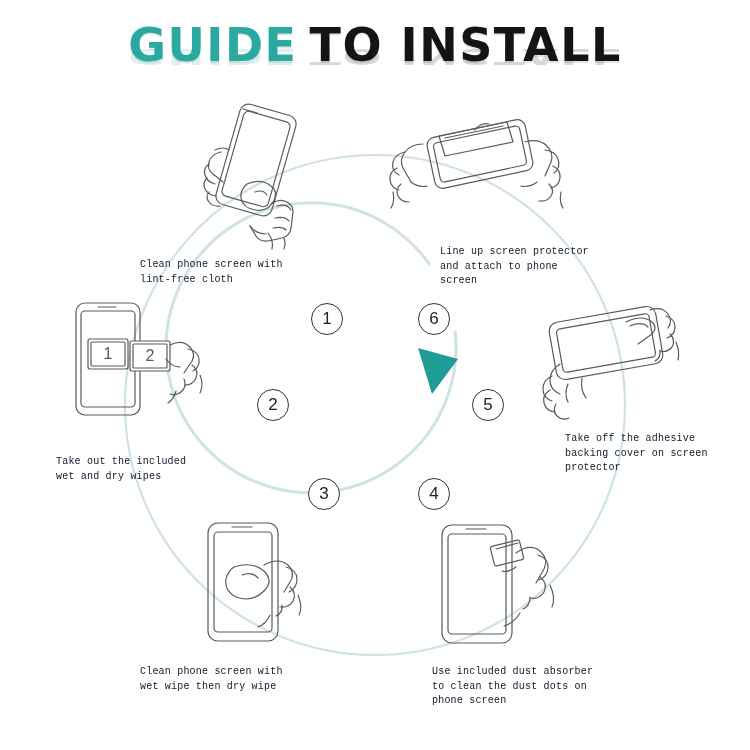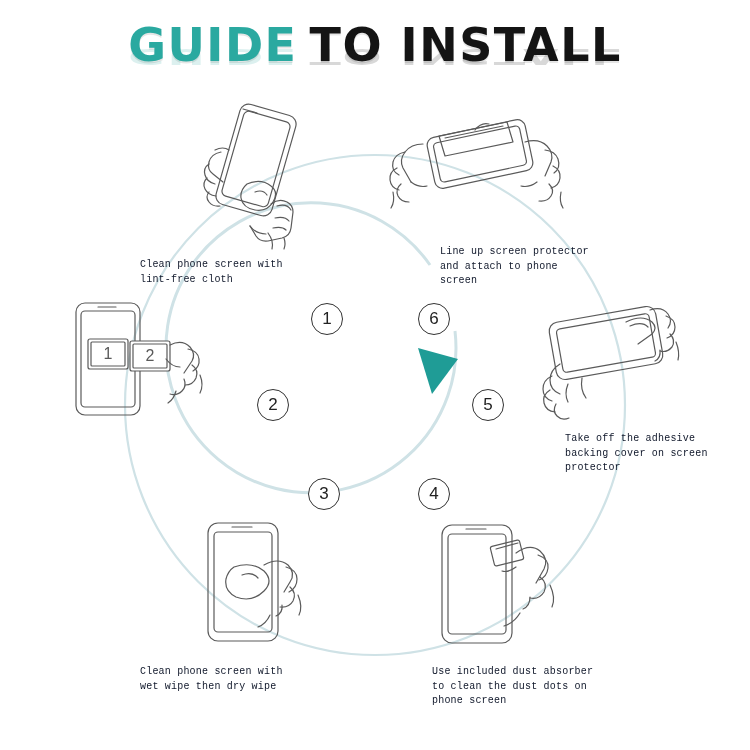--- a/index.html
+++ b/index.html
@@ -221,20 +221,22 @@
         <path d="M112 50 q12 -6 20 2 q6 7 2 14 l-8 12"></path>
         <path d="M130 54 q10 2 11 10 q1 8 -6 12"></path>
         <path d="M134 70 q7 5 4 13 q-3 7 -11 7"></path>
         <path d="M126 84 q3 7 -2 12 q-5 5 -12 3"></path>
         <path d="M108 64 q6 8 14 8"></path>
         <path d="M142 80 q4 10 0 18"></path>
         <path d="M118 96 q-2 8 -8 12"></path>
       </g>
     </svg>
   </div>
+  <div class="caption cap-left" style="left:56px; top:455px; width:215px;">Take out the included
+wet and dry wipes</div>
 
   <div class="illus" style="left:530px; top:292px;">
     <svg width="175" height="135" viewBox="0 0 175 135">
       <g fill="none" stroke="#5a5a5a" stroke-width="1.2" stroke-linecap="round" stroke-linejoin="round">
 
         <rect x="22" y="22" width="108" height="58" rx="9" transform="rotate(-10 76 51)"></rect>
         <rect x="29" y="29" width="94" height="44" rx="4" transform="rotate(-10 76 51)"></rect>
 
         <path d="M96 30 q16 -8 26 0 q6 6 0 12 l-14 10"></path>
         <path d="M100 34 q12 -5 18 1"></path>

